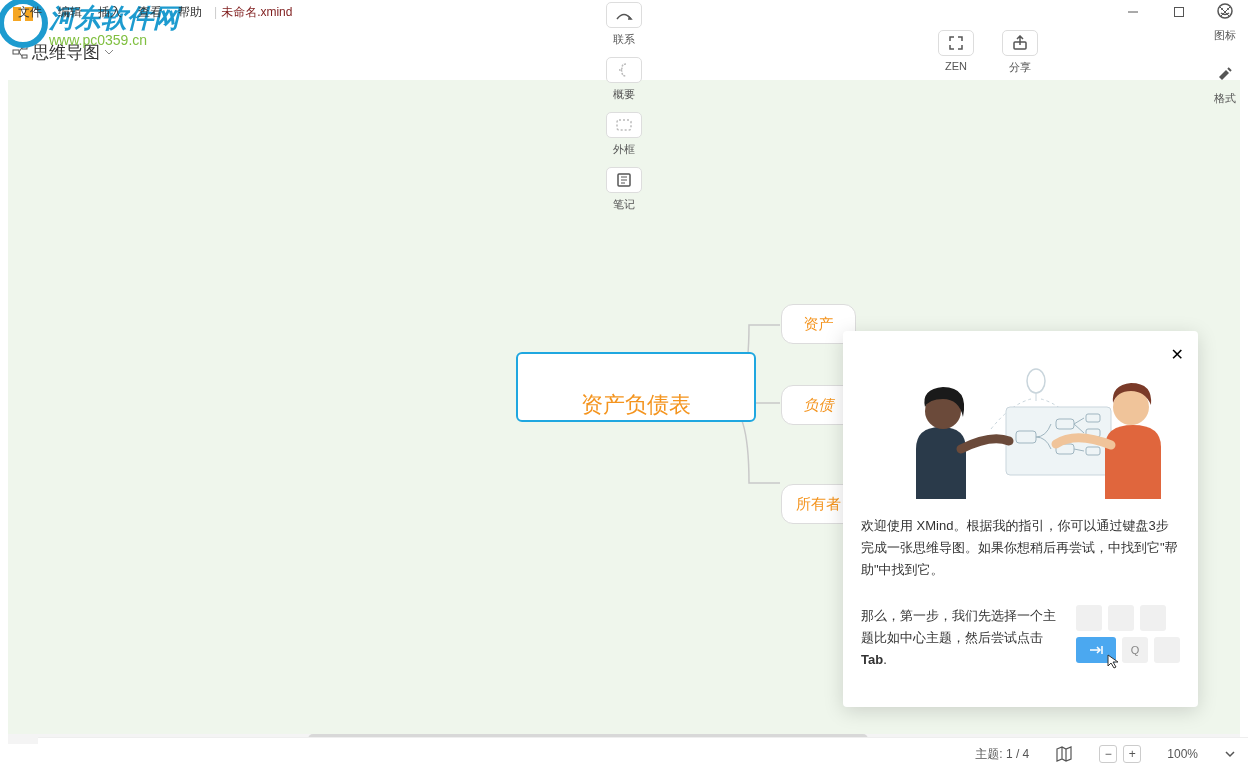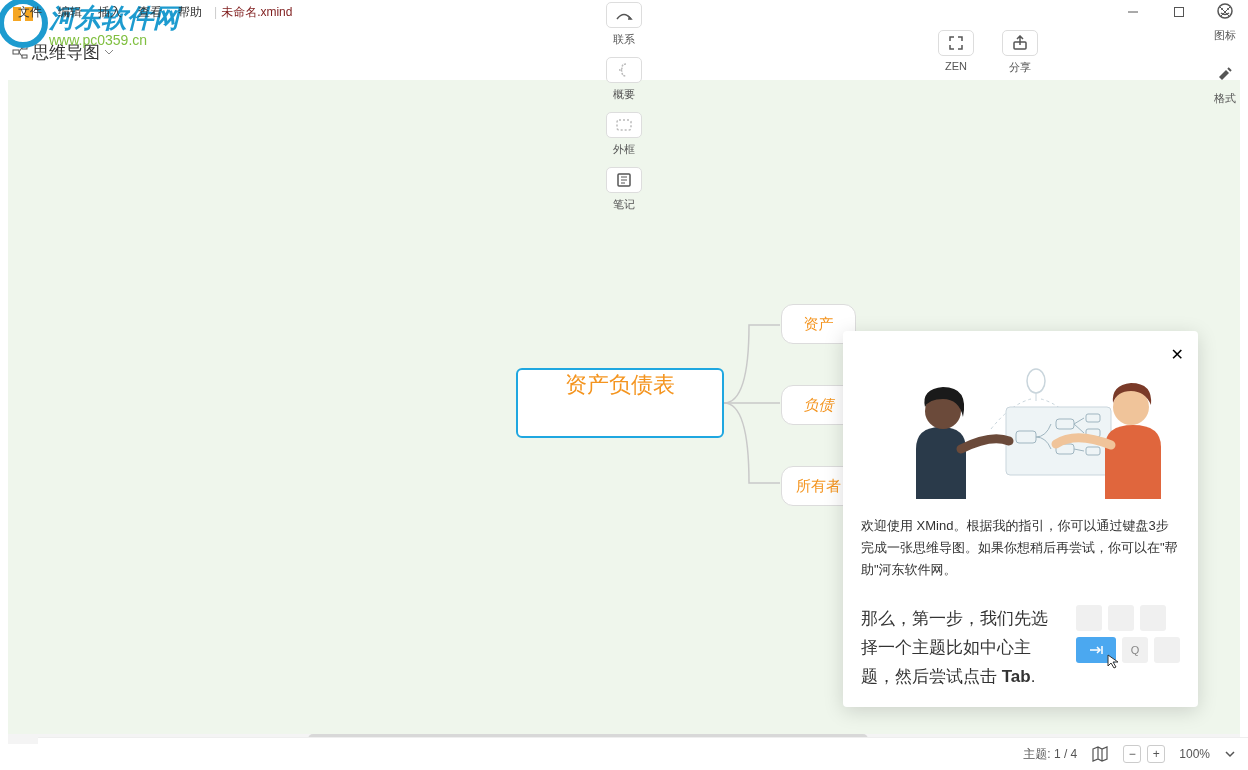--- a/index.html
+++ b/index.html
@@ -14,40 +14,40 @@
 .topbar-left{display:flex;align-items:center;padding-left:12px;}
 .mindmap-tab{display:flex;align-items:center;font-size:17px;color:#333;}
 .mindmap-tab svg{margin-right:4px;}
 .topbar-center{position:absolute;left:50%;transform:translateX(-50%);display:flex;gap:10px;flex-direction:column;}
 .tool-btn{display:flex;flex-direction:column;align-items:center;cursor:pointer;}
 .tool-icon{width:36px;height:26px;border:1px solid #ddd;border-radius:5px;display:flex;align-items:center;justify-content:center;background:#fff;}
 .tool-label{font-size:11px;color:#555;margin-top:4px;}
 .topbar-right{position:absolute;right:12px;display:flex;gap:18px;flex-direction:column;}
 .topbar-mid-right{position:absolute;right:210px;display:flex;gap:28px;}
 .canvas{position:absolute;top:80px;left:8px;right:8px;bottom:30px;background:#eff6ec;}
-.central-topic{position:absolute;left:508px;top:288px;width:208px;height:70px;border:2px solid #1fa7e0;border-radius:6px;background:#fff;display:flex;align-items:flex-start;justify-content:center;}
+.central-topic{position:absolute;left:508px;top:272px;width:240px;height:70px;border:2px solid #1fa7e0;border-radius:6px;background:#fff;display:flex;align-items:flex-end;justify-content:center;}
 .central-topic span{color:#f4941e;font-size:22px;font-weight:500;}
 .branch{position:absolute;left:773px;width:75px;height:40px;border:1px solid #dcdcdc;border-radius:12px;background:#fff;display:flex;align-items:center;justify-content:center;color:#f4941e;font-size:15px;}
 .branch.b1{top:224px;}
 .branch.b2{top:305px;font-style:italic;}
-.branch.b3{top:386px;}
+.branch.b3{top:404px;}
 .conn-path{position:absolute;stroke:#c9c9c9;stroke-width:1.5;fill:none;}
 .tutorial-panel{position:absolute;left:843px;top:331px;width:355px;height:376px;background:#fff;border-radius:4px;box-shadow:0 4px 20px rgba(0,0,0,0.15);padding:18px;}
 .tutorial-close{position:absolute;right:14px;top:14px;cursor:pointer;font-size:16px;}
 .tutorial-illustration{height:150px;position:relative;margin-bottom:16px;}
 .tutorial-text{font-size:13px;color:#333;line-height:1.7;}
 .tutorial-step{margin-top:24px;display:flex;gap:12px;}
-.tutorial-step-text{flex:1;font-size:17px;color:#333;line-height:1.7;}
+.tutorial-step-text{flex:1;font-size:13px;color:#333;line-height:1.7;}
 .tutorial-step-text b{font-weight:bold;}
 .key-grid{display:flex;flex-direction:column;gap:6px;}
 .key-row{display:flex;gap:6px;}
 .key-box{width:26px;height:26px;background:#f0f0f0;border-radius:3px;display:flex;align-items:center;justify-content:center;font-size:11px;color:#888;}
 .key-box.active{background:#4ba8f0;color:#fff;position:relative;width:40px;}
 .cursor-svg{position:absolute;bottom:-6px;right:-6px;}
-.statusbar{position:absolute;bottom:0;left:0;right:0;height:33px;background:#fff;border-top:1px solid #eee;display:flex;align-items:center;justify-content:flex-end;padding:0 12px;font-size:12px;color:#555;gap:14px;margin-left:38px;}
+.statusbar{position:absolute;bottom:0;left:0;right:0;height:33px;background:#fff;border-top:1px solid #eee;display:flex;align-items:center;justify-content:flex-end;padding:0 12px;font-size:12px;color:#555;gap:26px;margin-left:38px;}
 .zoom-group{display:flex;align-items:center;gap:6px;}
 .zoom-btn{width:18px;height:18px;border:1px solid #ccc;border-radius:3px;display:flex;align-items:center;justify-content:center;cursor:pointer;font-size:12px;}
 .logo-watermark{position:absolute;left:-5px;top:-5px;z-index:4;pointer-events:none;}
 .hscroll{position:absolute;bottom:26px;left:8px;right:8px;height:10px;display:flex;}
 .hscroll .track{flex:1;background:#f4f4f4;}
 .hscroll .thumb{position:absolute;left:300px;width:560px;height:10px;background:#d8d8d8;border-radius:5px;}
 </style>
 </head>
 <body>
 
@@ -252,21 +252,21 @@
 <circle cx="82" cy="62" r="18" fill="#6b4a3a"></circle>
 <path d="M64 58 Q60 40 82 38 Q108 38 102 68 Q98 50 82 50 Q68 50 64 58" fill="#1a1a1a"></path>
 <path d="M100 100 Q130 85 148 92" fill="none" stroke="#6b4a3a" stroke-width="9" stroke-linecap="round"></path>
 
 <path d="M300 150 L300 98 Q300 76 272 76 Q244 76 244 98 L244 150 Z" fill="#e0663d"></path>
 <circle cx="270" cy="58" r="18" fill="#f0c49a"></circle>
 <path d="M252 54 Q250 36 270 34 Q292 34 290 56 Q284 42 270 42 Q256 42 252 54" fill="#7a3a28"></path>
 <path d="M250 96 Q215 82 195 95" fill="none" stroke="#f0c49a" stroke-width="9" stroke-linecap="round"></path>
 </svg>
 </div>
-<div class="tutorial-text">欢迎使用 XMind。根据我的指引，你可以通过键盘3步完成一张思维导图。如果你想稍后再尝试，你可以在"帮助"河东软件网。</div>
+<div class="tutorial-text">欢迎使用 XMind。根据我的指引，你可以通过键盘3步完成一张思维导图。如果你想稍后再尝试，中找到它"帮助"中找到它。</div>
 <div class="tutorial-step">
 <div class="tutorial-step-text">
 <span>那么，第一步，我们先选择一个主题比如中心主题，然后尝试点击 </span><b>Tab</b>.
 </div>
 <div class="key-grid">
 <div class="key-row">
           <div class="key-box"></div>
           <div class="key-box"></div>
           <div class="key-box"></div>
         </div>

